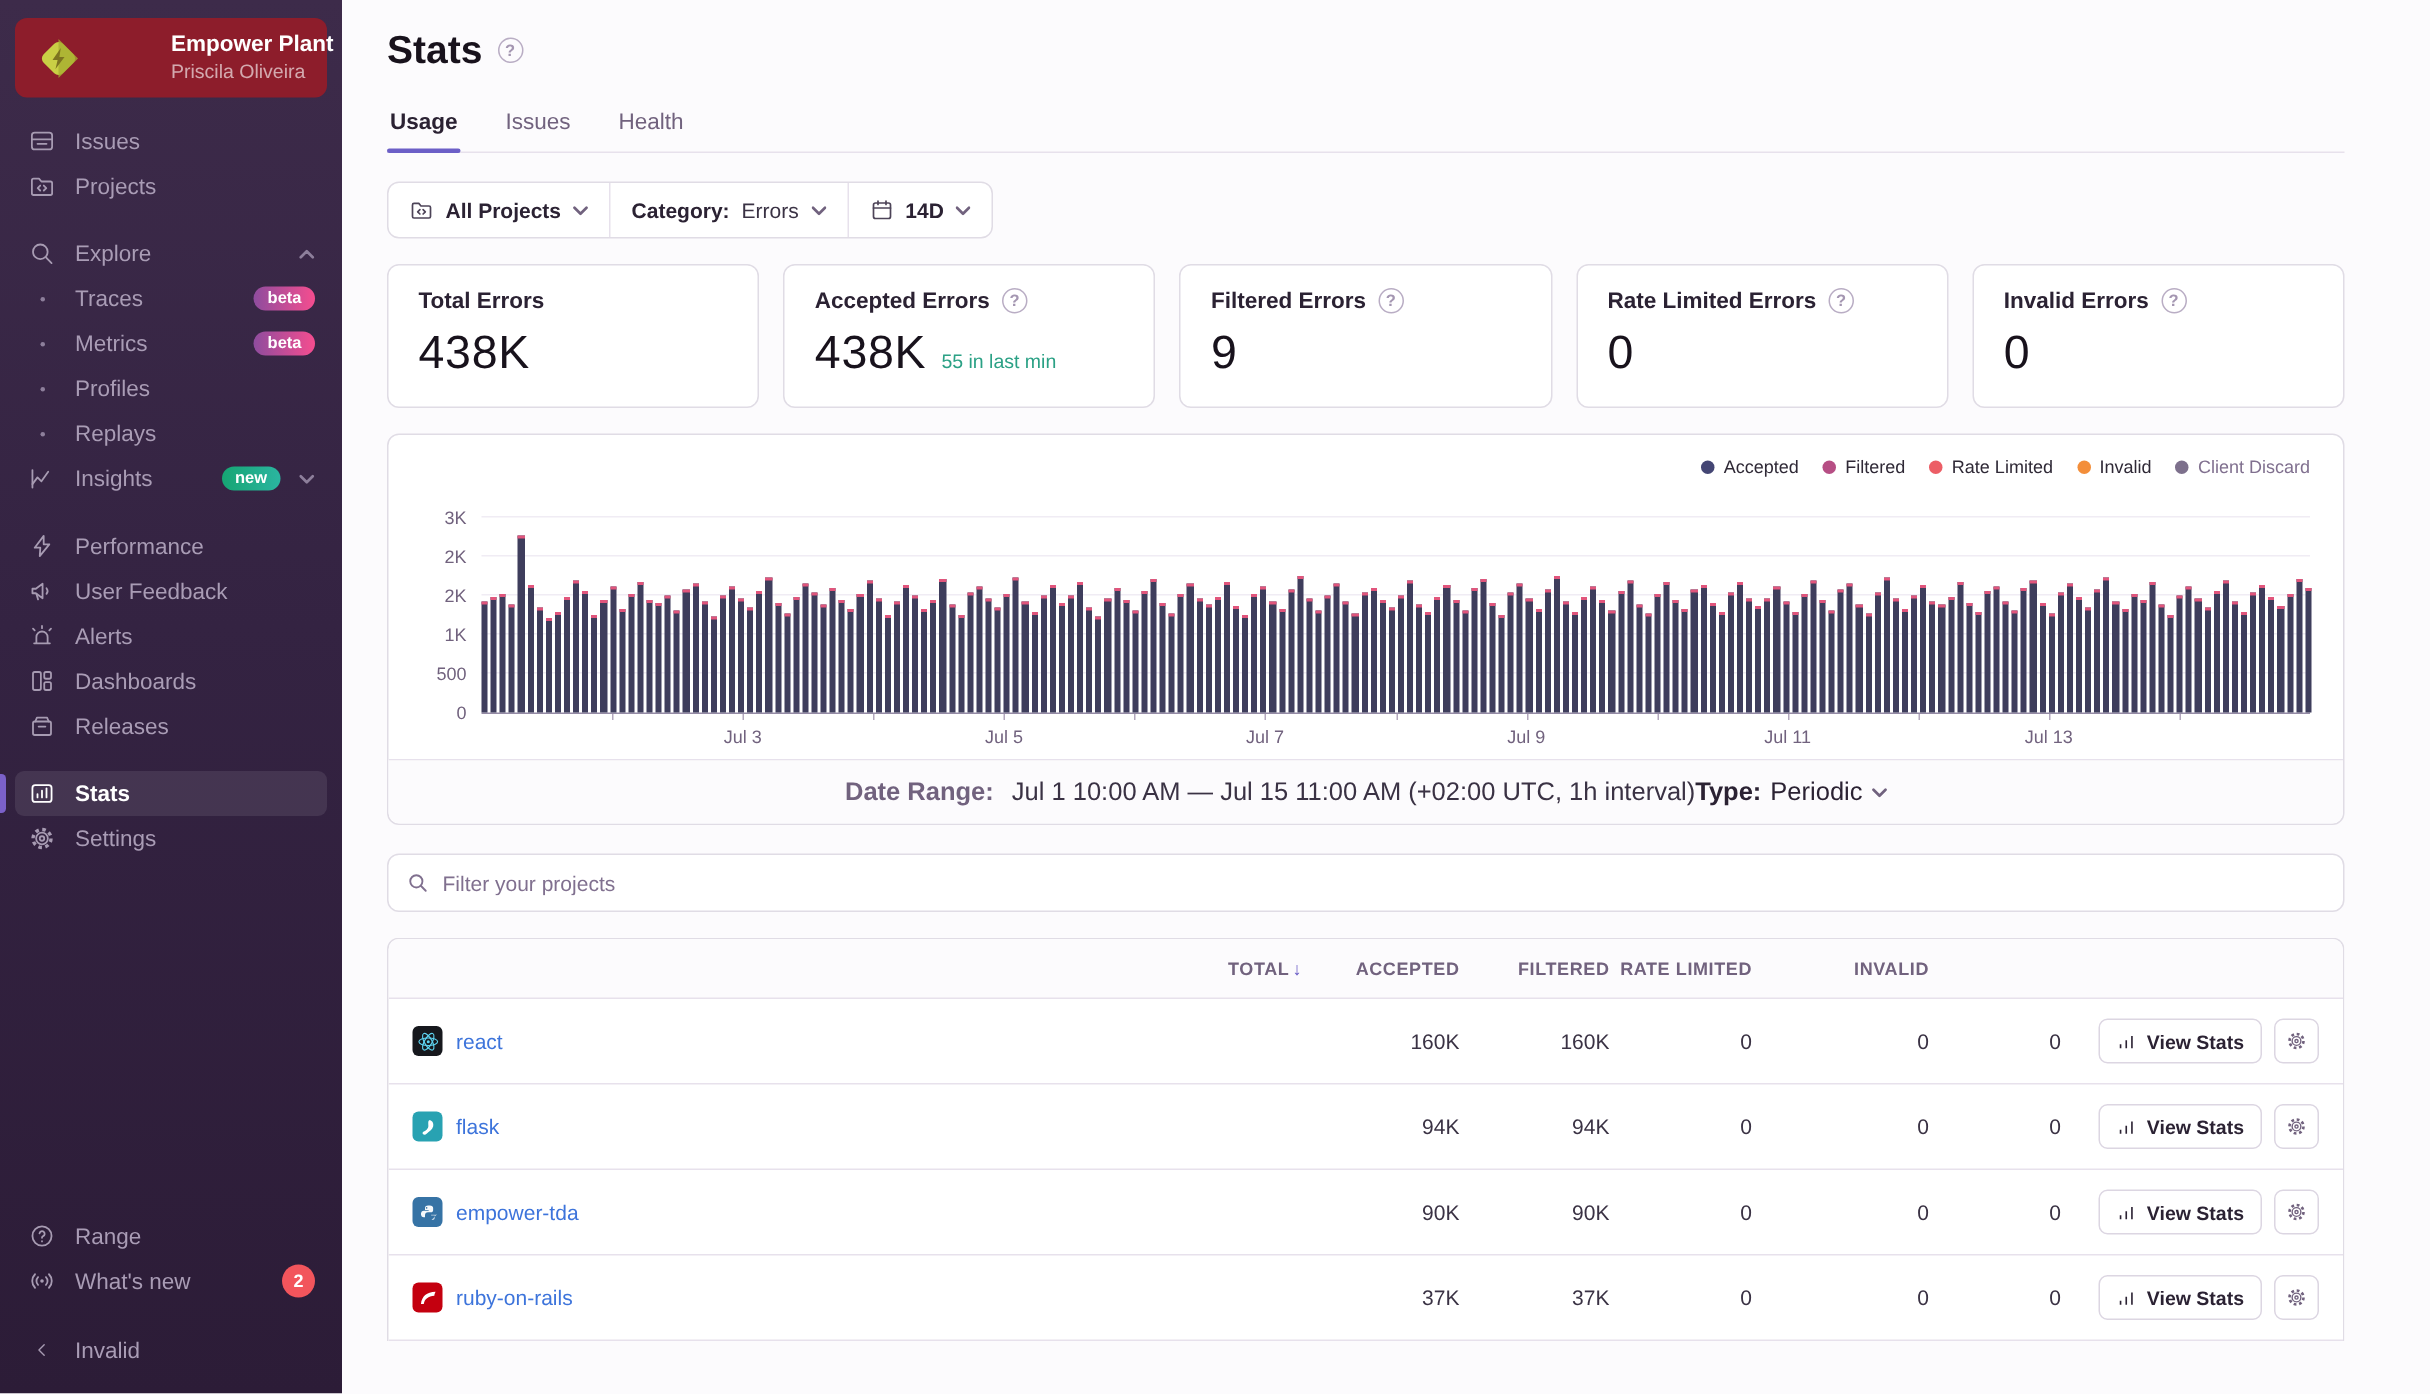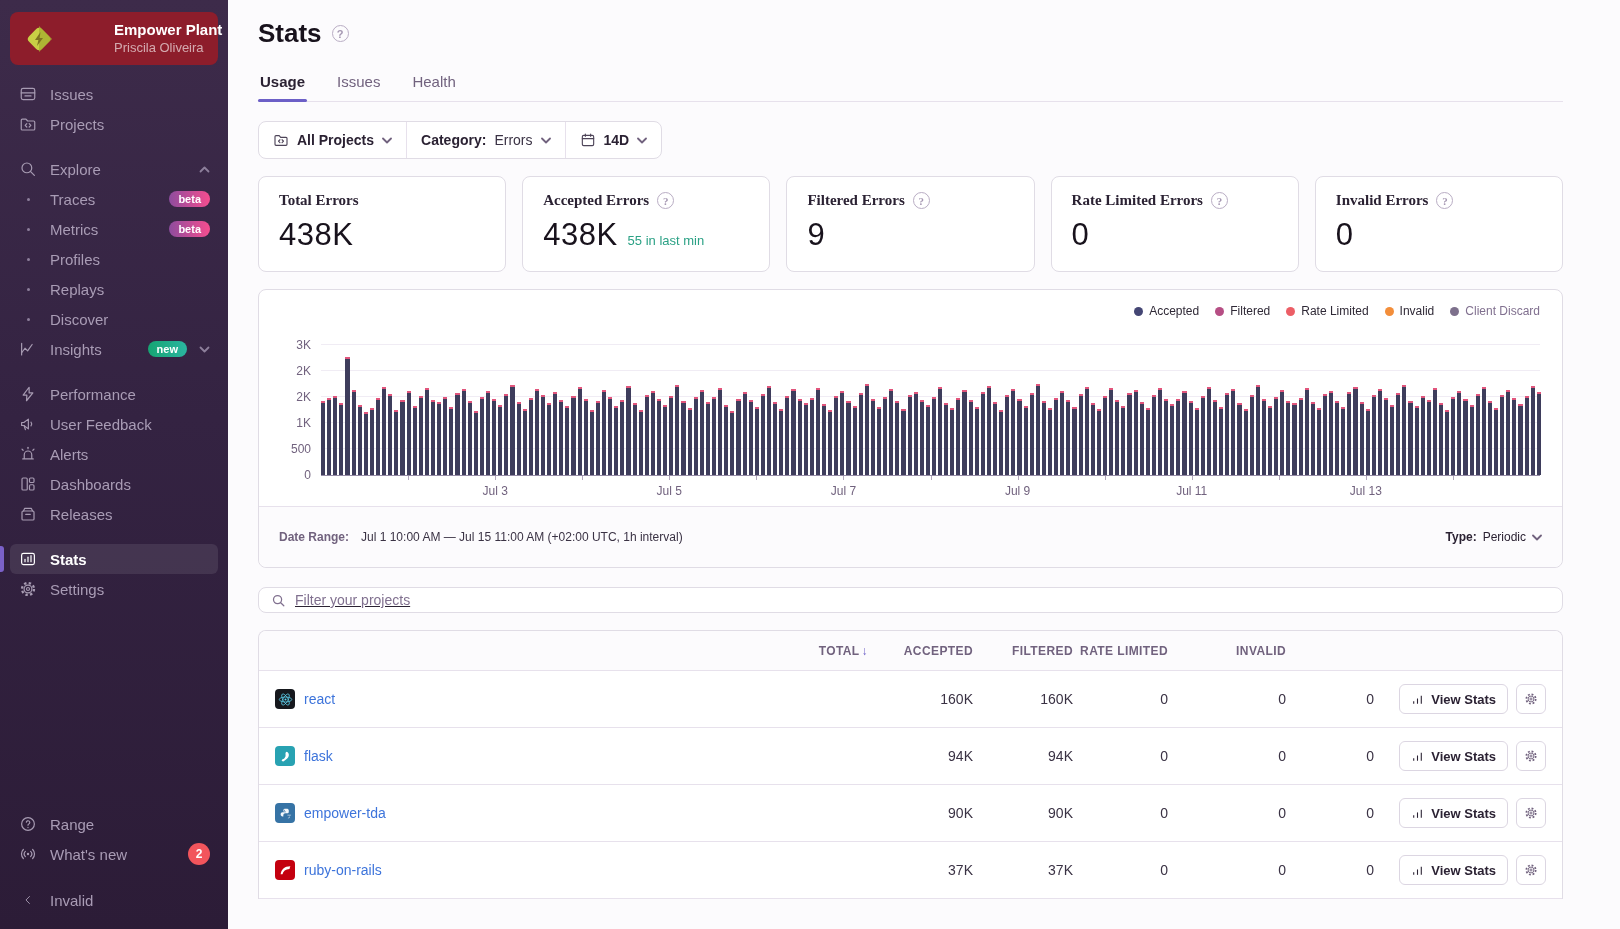--- a/index.html
+++ b/index.html
@@ -72,21 +72,21 @@
   .fseg + .fseg { border-left:1px solid #e7e1ec; }
   .fseg b { font-weight:bold; color:#2b2233; }
   .fseg .light { color:#3a3244; }
   svg.mico { stroke:#4d4458; fill:none; stroke-width:1.7; stroke-linecap:round; stroke-linejoin:round; }
   svg.chev { stroke:#71627e; fill:none; stroke-width:1.8; stroke-linecap:round; stroke-linejoin:round; }
 
   .cards { margin-top:17px; display:grid; grid-template-columns:repeat(5,1fr); gap:16px; }
   .card {
     background:#fff; border:1px solid #e0dce5; border-radius:8px; padding:15px 20px 18px 20px; min-height:90px;
   }
-  .card-label { display:flex; align-items:flex-start; gap:8px; font-size:15px; font-weight:bold; color:#2b2233;font-family:Liberation Serif, serif; }
+  .card-label { display:flex; align-items:flex-start; gap:8px; font-size:15px; font-weight:bold; color:#2b2233; }
   .card-value-row { margin-top:8px; display:flex; align-items:baseline; gap:10px; }
   .card-value { font-size:31px; color:#18121c; letter-spacing:.5px; }
   .card-sub { font-size:13px; color:#2ba185; }
 
   
   .chart-card { margin-top:17px; background:#fff; border:1px solid #e0dce5; border-radius:8px; }
   .legend { display:flex; justify-content:flex-end; gap:16px; padding:14px 22px 2px 20px; font-size:12px; color:#2f2936; }
   .legend-item { display:flex; align-items:center; gap:6px; cursor:pointer; }
   .ldot { width:9px; height:9px; border-radius:50%; flex:none; }
   .legend-item.muted .llabel { color:#807591; color:#80708f; }
@@ -94,31 +94,31 @@
   .gridline { position:absolute; left:0; right:0; height:1px; background:#f0ecf4; }
   .ylabel { position:absolute; left:-52px; width:42px; text-align:right; font-size:12px; color:#71627e; }
   .bars { position:absolute; inset:0; display:flex; align-items:flex-end; gap:2px; }
   .bar { flex:1 1 auto; background:var(--bar,#3e3d5c); position:relative; min-width:2px; }
   .bar::after { content:""; position:absolute; top:0; left:0; right:0; height:2px; background:var(--cap,#e1557c); }
   .xaxis { position:relative; margin:0 22px 0 62px; height:30px; }
   .xtick { position:absolute; top:0; width:1px; height:4px; background:#b3a8bd; }
   .xlabel { position:absolute; top:8px; transform:translateX(-50%); font-size:12px; color:#71627e; }
   .chart-foot {
     border-top:1px solid #e7e1ec; background:#fcfbfd; border-radius:0 0 8px 8px;
-    display:flex; align-items:center; justify-content:space-between; padding:23px 20px; font-size:12px;
+    display:flex; align-items:center; justify-content:center; padding:11px 20px; font-size:17px;
   }
   .foot-left { display:flex; align-items:center; gap:12px; }
   .foot-label { font-weight:bold; color:#71627e; }
   .foot-value { color:#3a3244; }
   .type-ctl { display:flex; align-items:center; gap:6px; cursor:pointer; }
   .type-ctl b { color:#2b2233; }
 
   .searchbar {
-    margin-top:19px; height:26px; background:#fff; border:1px solid #e0dce5; border-radius:8px;
-    display:flex; align-items:center; gap:9px; padding:0 12px;text-decoration:underline;
+    margin-top:19px; height:39px; background:#fff; border:1px solid #e0dce5; border-radius:8px;
+    display:flex; align-items:center; gap:9px; padding:0 12px;
   }
   .searchbar input { border:none; outline:none; flex:1; font-size:14px; font-family:inherit; color:#2b2233; background:transparent; }
   .searchbar input::placeholder { color:#80708f; }
 
   
   .table-card { margin-top:17px; background:#fff; border:1px solid #e0dce5; border-radius:8px 8px 0 0; border-bottom:none; overflow:hidden; }
   .trow { display:grid; grid-template-columns:1fr 105px 100px 95px 118px 88px 172px; align-items:center; padding:0 16px; }
   .thead {
     background:#fcfbfd; border-bottom:1px solid #e7e1ec; height:40px;
     font-size:12px; font-weight:bold; color:#71627e; letter-spacing:.4px; text-transform:uppercase;
@@ -219,26 +219,20 @@
         <span class="nav-bullet">
             <i></i>
           </span>
         <span class="nav-label">Profiles</span>
       </div>
       <div class="nav-item">
         <span class="nav-bullet">
             <i></i>
           </span>
         <span class="nav-label">Replays</span>
-      </div>
-      <div class="nav-item">
-        <span class="nav-bullet">
-            <i></i>
-          </span>
-        <span class="nav-label">Discover</span>
       </div>
       <div class="nav-item">
         <span class="nav-icon">
             <svg class="sico" width="18" height="18" viewBox="0 0 24 24">
               <path d="M3.5 20 V4.5"></path>
               <path d="M3.5 17 l4.5 -6 l3.5 3.5 l6 -8.5"></path>
             </svg>
           </span>
         <span class="nav-label">Insights</span>
         <span class="spacer"></span>

